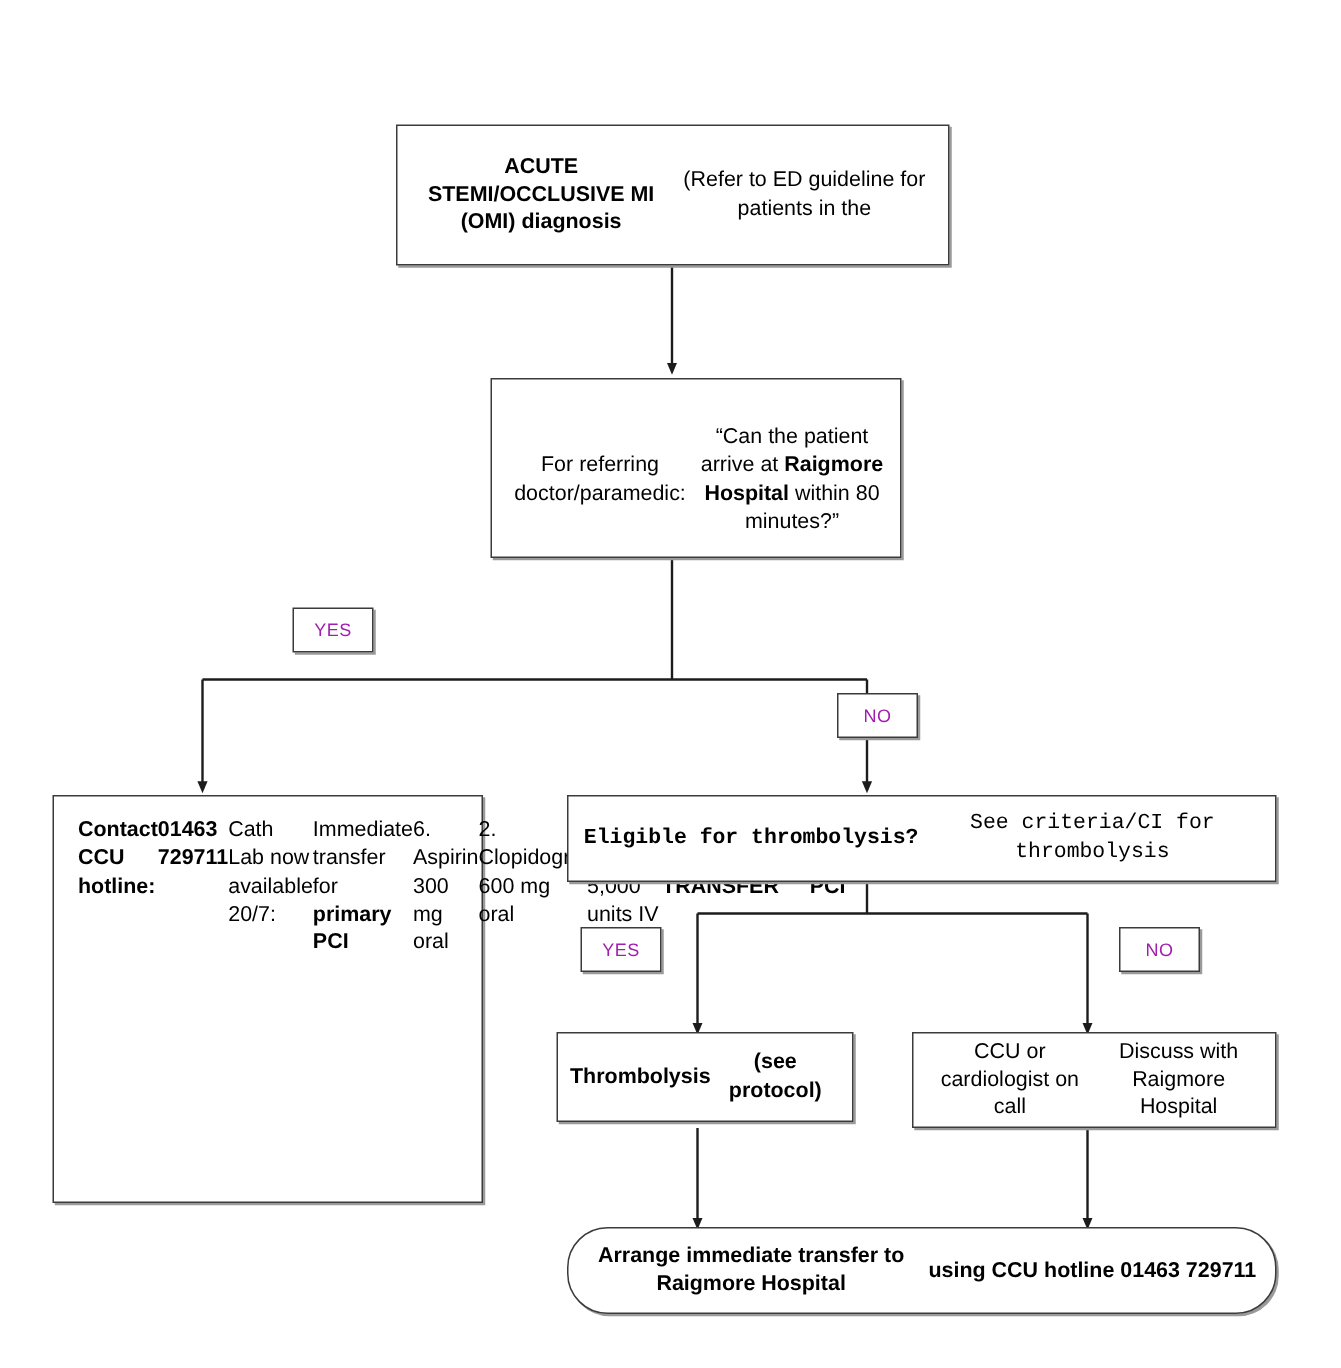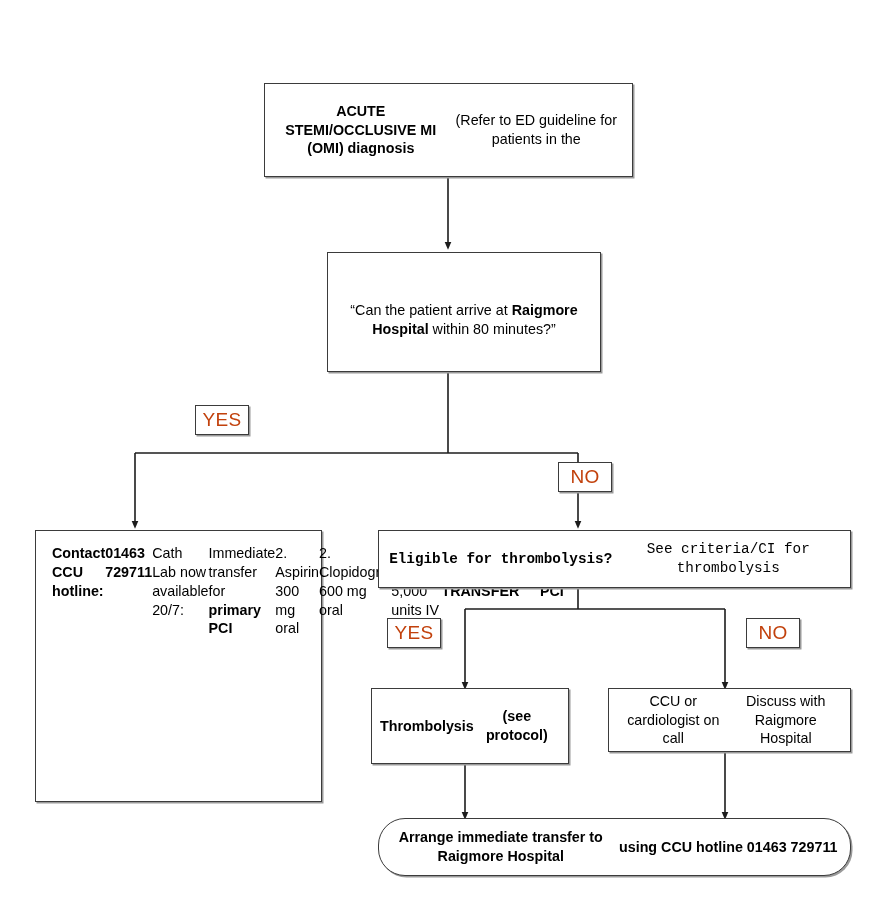--- a/index.html
+++ b/index.html
@@ -31,23 +31,23 @@
   }
   .label-box {
     position: absolute;
     box-sizing: border-box;
     background: #ffffff;
     border: 1.5px solid #3b3b3b;
     box-shadow: 1.5px 1.5px 0 0 #9a9a9a;
     display: flex;
     align-items: center;
     justify-content: center;
-    font-size: 19px;
+    font-size: 12px;
     letter-spacing: 0.3px;
-    color: #c2410c;
+    color: #a21caf;
   }
   .box-inner {
     width: 100%;
     height: 100%;
     display: flex;
     flex-direction: row;
     justify-content: center;
     align-items: center;
     padding: 0 8px;
     box-sizing: border-box;
@@ -114,59 +114,60 @@
   <div class="node-box" style="left:264px; top:83px; width:369px; height:94px;">
     <div class="box-inner">
       <div class="line b center">ACUTE STEMI/OCCLUSIVE MI (OMI) diagnosis</div>
       <div class="title-gap"></div>
       <div class="line center">(Refer to ED guideline for patients in the</div>
     </div>
   </div>
 
   <div class="node-box" style="left:327px; top:252px; width:274px; height:120px;">
     <div class="box-inner" style="justify-content:flex-start; padding-top:16px;">
+      <div class="line center">For referring doctor/paramedic:</div>
       <div class="title-gap"></div>
       <div class="line center"><span>“Can the patient arrive at </span><b>Raigmore</b><br><b>Hospital</b><span> within 80 minutes?”</span></div>
     </div>
   </div>
 
   <div class="label-box" style="left:195px; top:405px; width:54px; height:30px;">YES</div>
 
   <div class="label-box" style="left:558px; top:462px; width:54px; height:30px;">NO</div>
 
   <div class="node-box" style="left:35px; top:530px; width:287px; height:272px;">
     <div class="box-inner left-align">
       <div class="line b left">Contact CCU hotline:</div>
       <div class="line b left">01463 729711</div>
       <div class="spacer-md"></div>
       <div class="line left">Cath Lab now available 20/7:</div>
       <div class="line left"><span>Immediate transfer for </span><b>primary PCI</b></div>
       <div class="spacer-md"></div>
-      <div class="line left">2. Aspirin 300 mg oral</div>
+      <div class="line left">6. Aspirin 300 mg oral</div>
       <div class="line left">2. Clopidogrel 600 mg oral</div>
       <div class="line left">3. Heparin 5,000 units IV</div>
       <div class="spacer-lg"></div>
       <div class="line b center" style="width:258px;">DO NOT DELAY TRANSFER</div>
       <div class="spacer-md"></div>
       <div class="line b center" style="width:258px;">FOR PRIMARY PCI</div>
     </div>
   </div>
 
   <div class="node-box" style="left:378px; top:530px; width:473px; height:58px;font-family:Liberation Mono, monospace;">
     <div class="box-inner">
       <div class="line b center">Eligible for thrombolysis?</div>
       <div class="line center">See criteria/CI for thrombolysis</div>
     </div>
   </div>
 
   <div class="label-box" style="left:387px; top:618px; width:54px; height:30px;">YES</div>
 
   <div class="label-box" style="left:746px; top:618px; width:54px; height:30px;">NO</div>
 
-  <div class="node-box" style="left:371px; top:688px; width:198px; height:76px;">
+  <div class="node-box" style="left:371px; top:688px; width:198px; height:60px;">
     <div class="box-inner">
       <div class="line b center">Thrombolysis</div>
       <div class="line b center">(see protocol)</div>
     </div>
   </div>
 
   <div class="node-box" style="left:608px; top:688px; width:243px; height:64px;">
     <div class="box-inner">
       <div class="line center">CCU or cardiologist on call</div>
       <div class="line center">Discuss with Raigmore Hospital</div>

